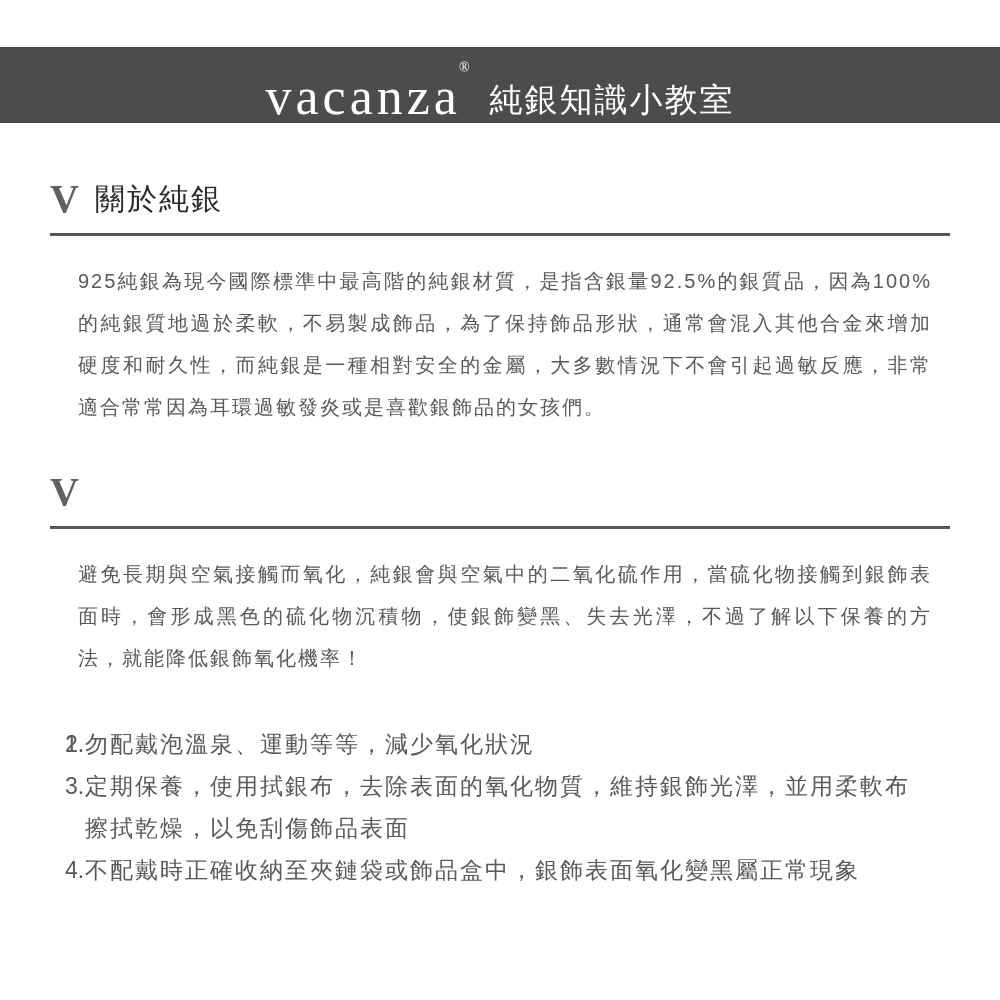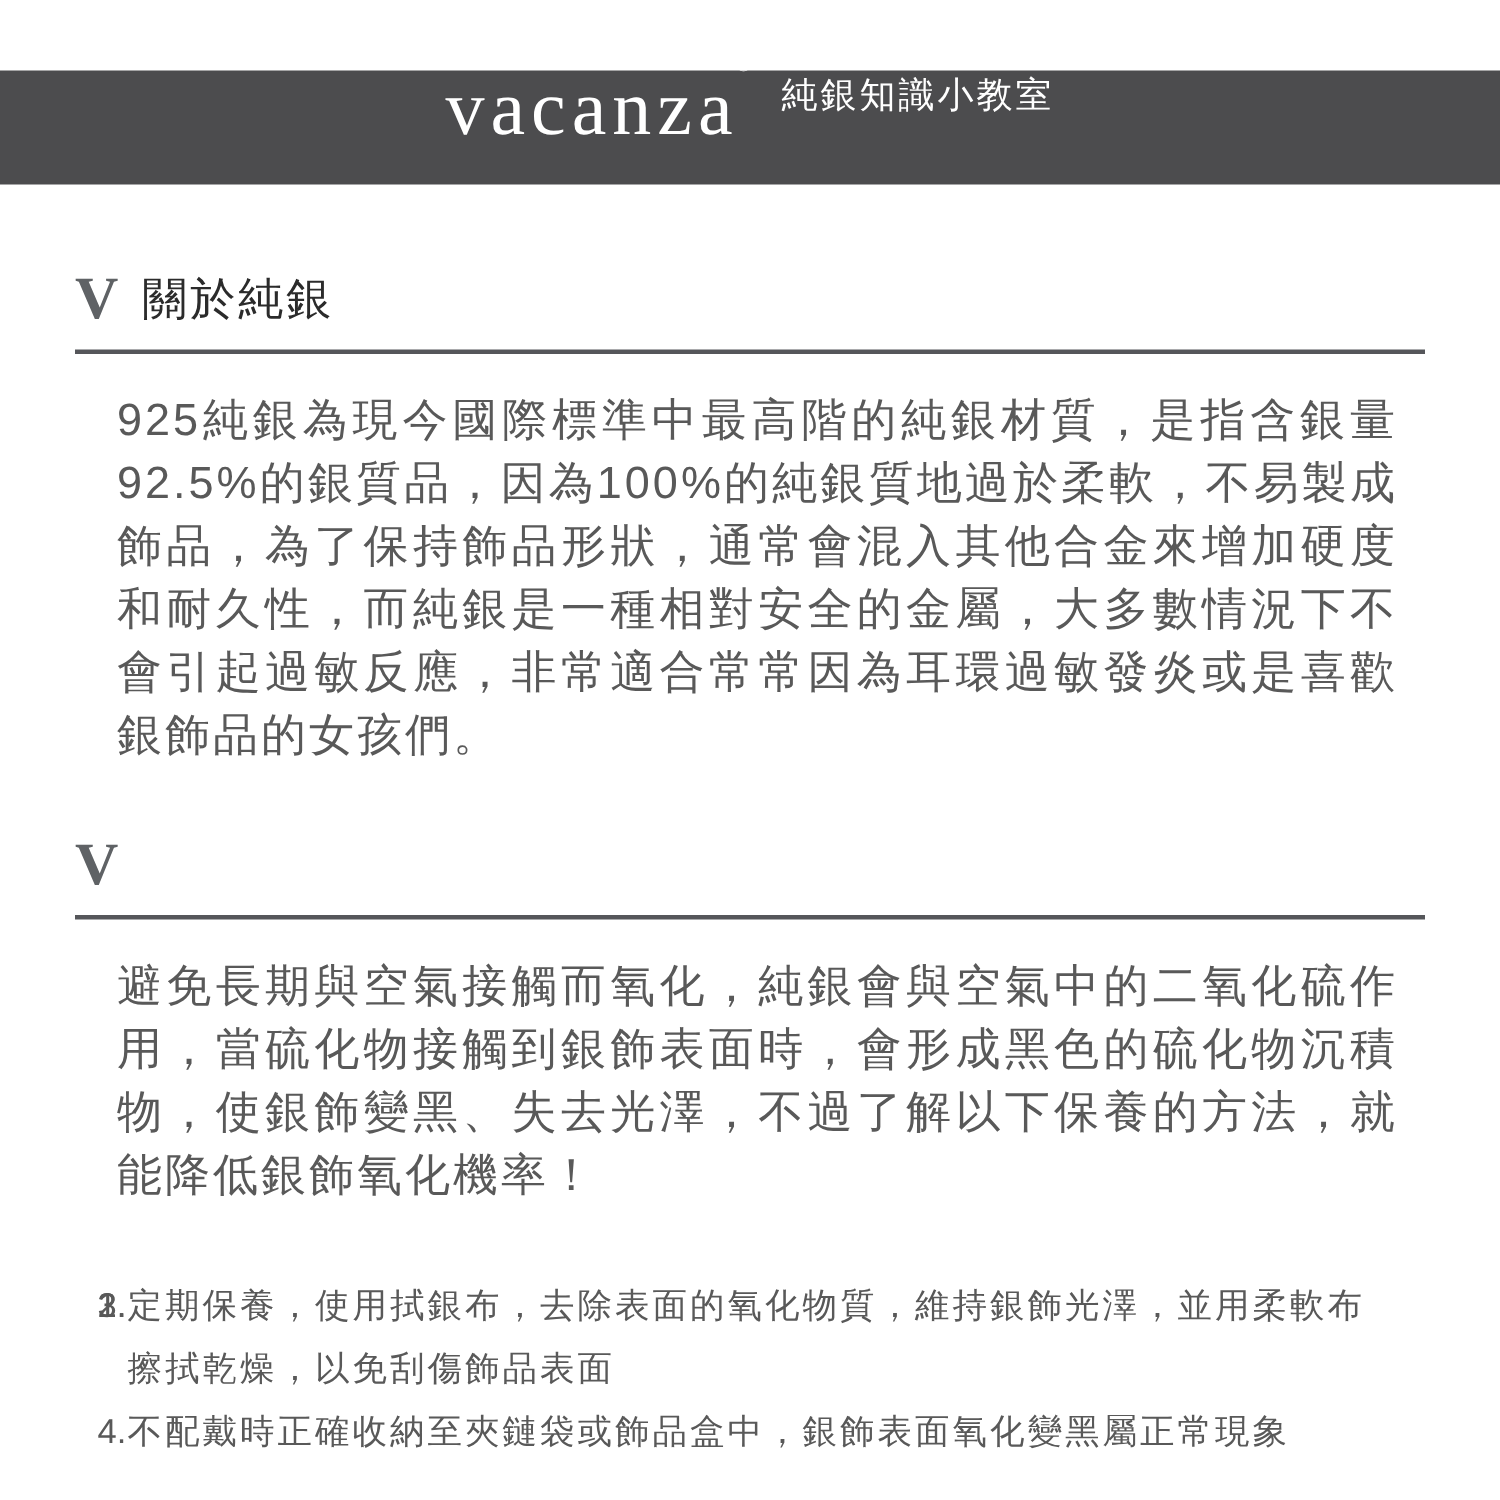--- a/index.html
+++ b/index.html
@@ -12,41 +12,41 @@
   }
   .page { width: 1000px; height: 1000px; position: relative; }
 
   
   .banner {
     margin-top: 47px;
     height: 76px;
     width: 100%;
     background: #4c4c4e;
     display: flex;
-    align-items: flex-start;
+    align-items: flex-end;
     justify-content: center;
   }
   .brand {
     color: #ffffff;
     font-family: "Liberation Serif", serif;
     font-size: 52px;
     letter-spacing: 4px;
     line-height: 1;
     white-space: nowrap;
   }
   .brand .reg {
     font-size: 14px;
     letter-spacing: 0;
     position: relative;
     top: -24px;
     left: -2px;
   }
   .banner-title {
     color: #ffffff;
-    font-size: 24px;
+    font-size: 33px;
     font-weight: 500;
     letter-spacing: 2px;
     margin-left: 18px;
     white-space: nowrap;
   }
 
   
   .section { margin: 0 50px; }
   .heading-row {
     display: flex;
@@ -69,21 +69,21 @@
     letter-spacing: 2px;
     color: #2b2b2b;
   }
   .rule {
     border: none;
     border-top: 3px solid #55565a;
     margin: 13px 0 0 0;
   }
   .para {
     margin: 24px 18px 0 28px;
-    font-size: 30px;
+    font-size: 20px;
     line-height: 42px;
     letter-spacing: 2px;
     color: #595959;
     text-align: justify;
   }
 
   
   .care-list {
     list-style: none;
     margin: 44px 0 0 15px;
@@ -130,20 +130,21 @@
     </div>
     <hr class="rule">
     <p class="para">避免長期與空氣接觸而氧化，純銀會與空氣中的二氧化硫作用，當硫化物接觸到銀飾表面時，會形成黑色的硫化物沉積物，使銀飾變黑、失去光澤，不過了解以下保養的方法，就能降低銀飾氧化機率！</p>
 
     <ol class="care-list">
       <li class="list-item">
         <span class="num">1.</span>
       </li>
       <li class="list-item">
         <span class="num">2.</span>
+        <span class="item-text">勿配戴泡溫泉、運動等等，減少氧化狀況</span>
       </li>
       <li class="list-item">
         <span class="num">3.</span>
         <span class="item-text">定期保養，使用拭銀布，去除表面的氧化物質，維持銀飾光澤，並用柔軟布擦拭乾燥，以免刮傷飾品表面</span>
       </li>
       <li class="list-item">
         <span class="num">4.</span>
         <span class="item-text">不配戴時正確收納至夾鏈袋或飾品盒中，銀飾表面氧化變黑屬正常現象</span>
       </li>
     </ol>

